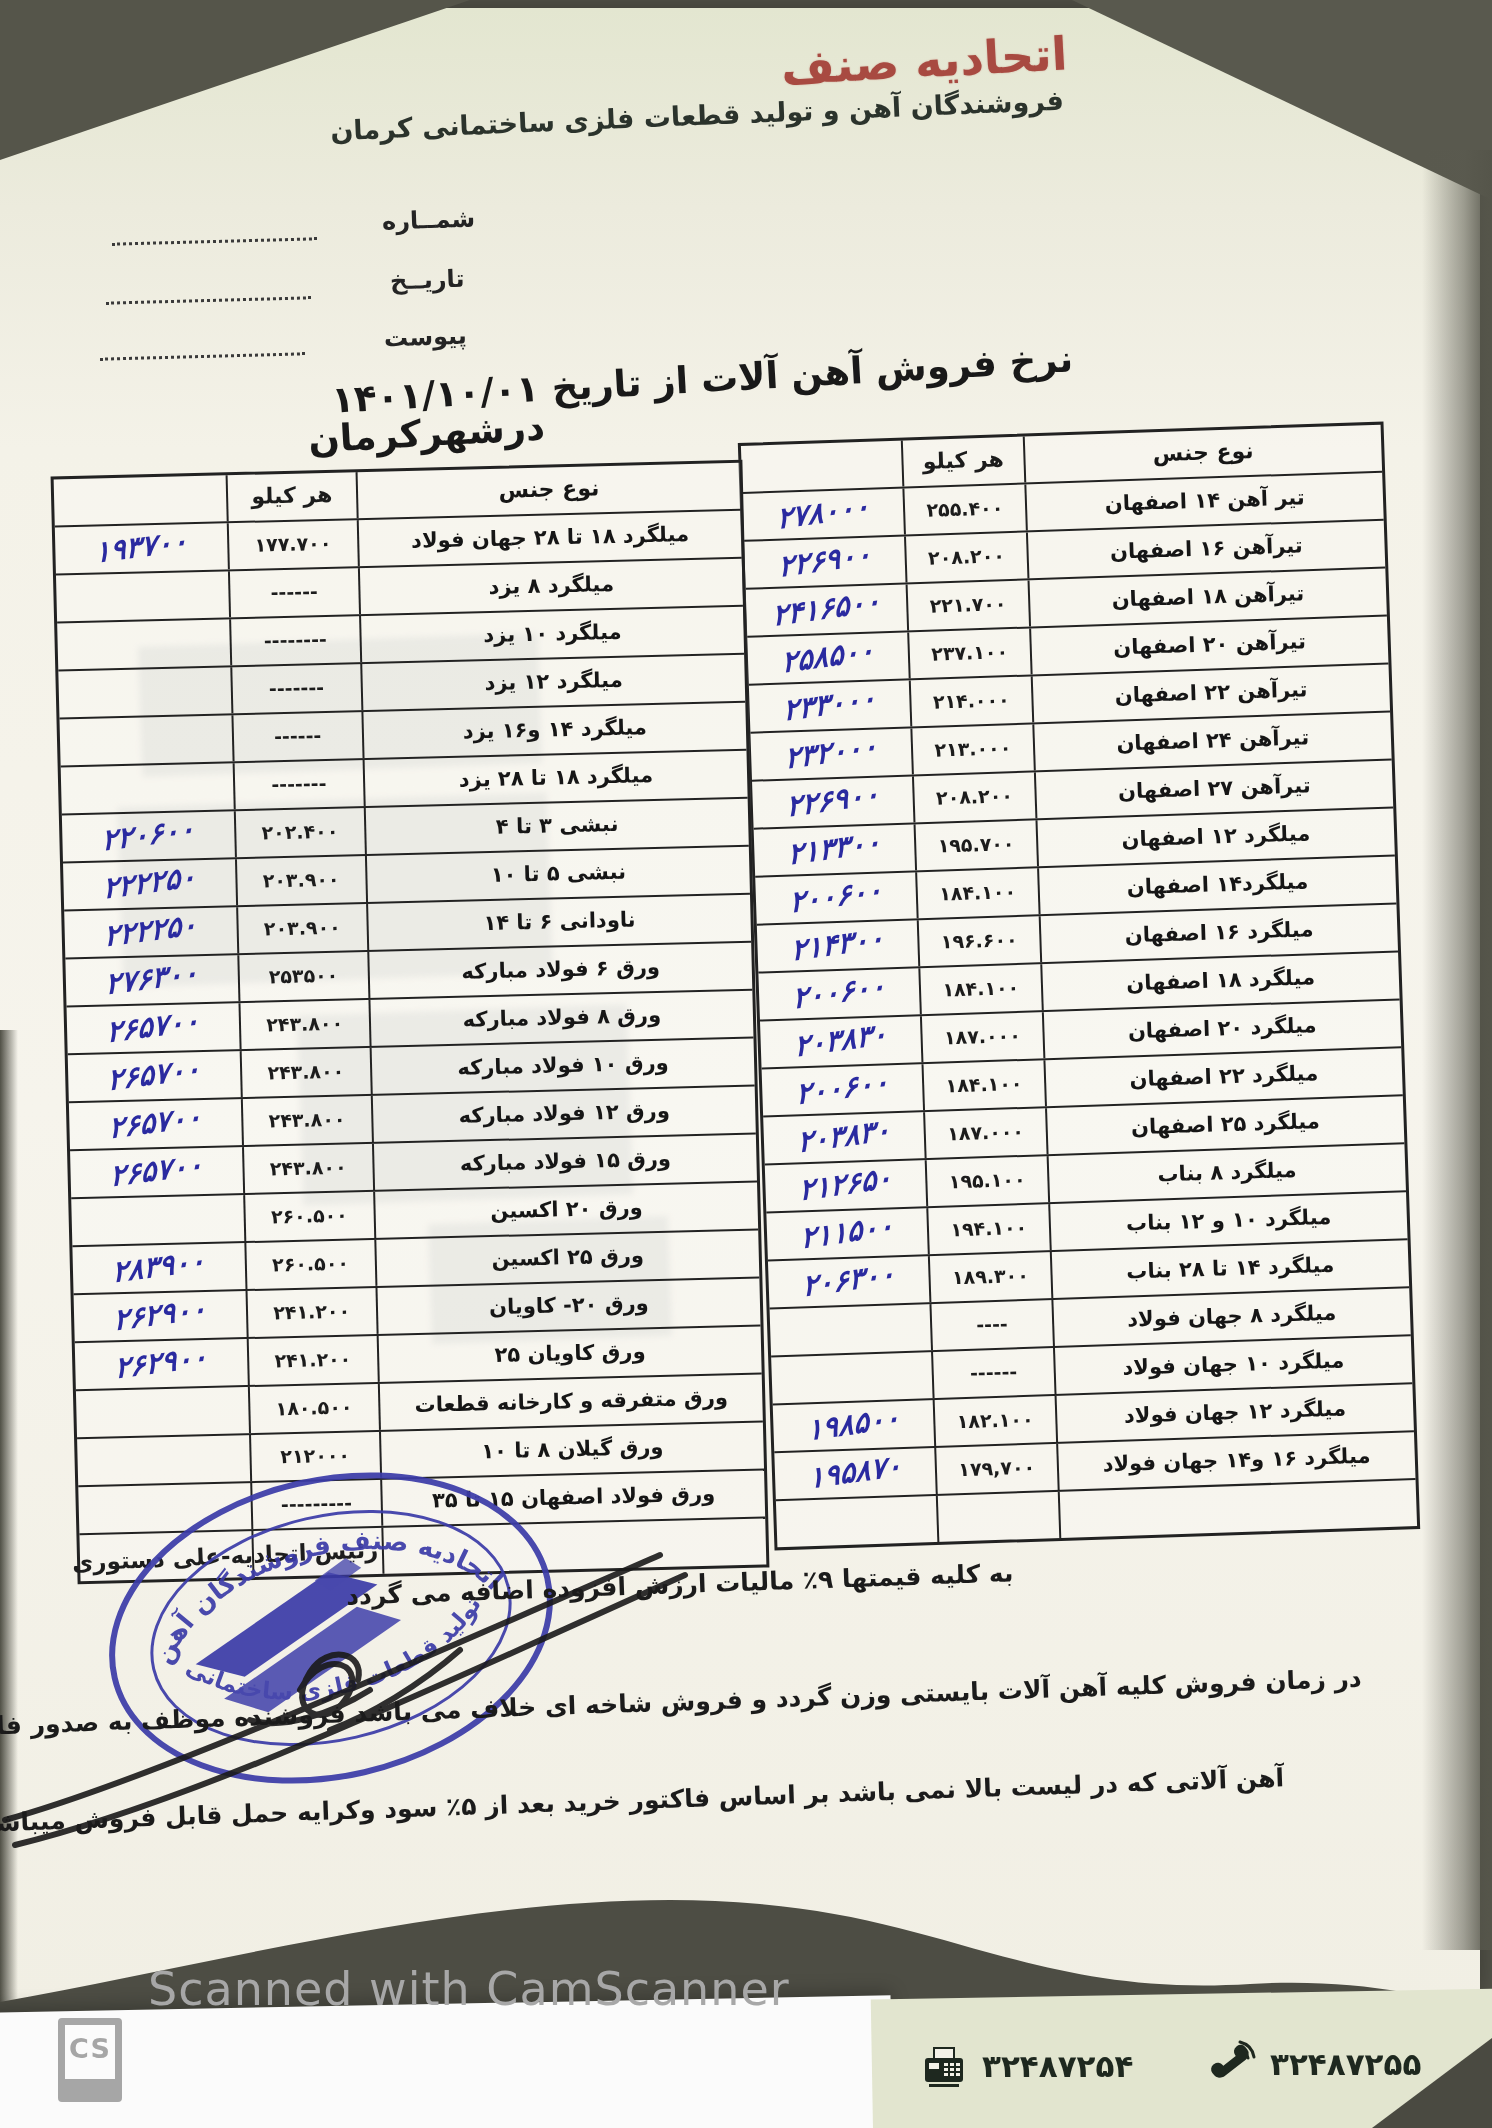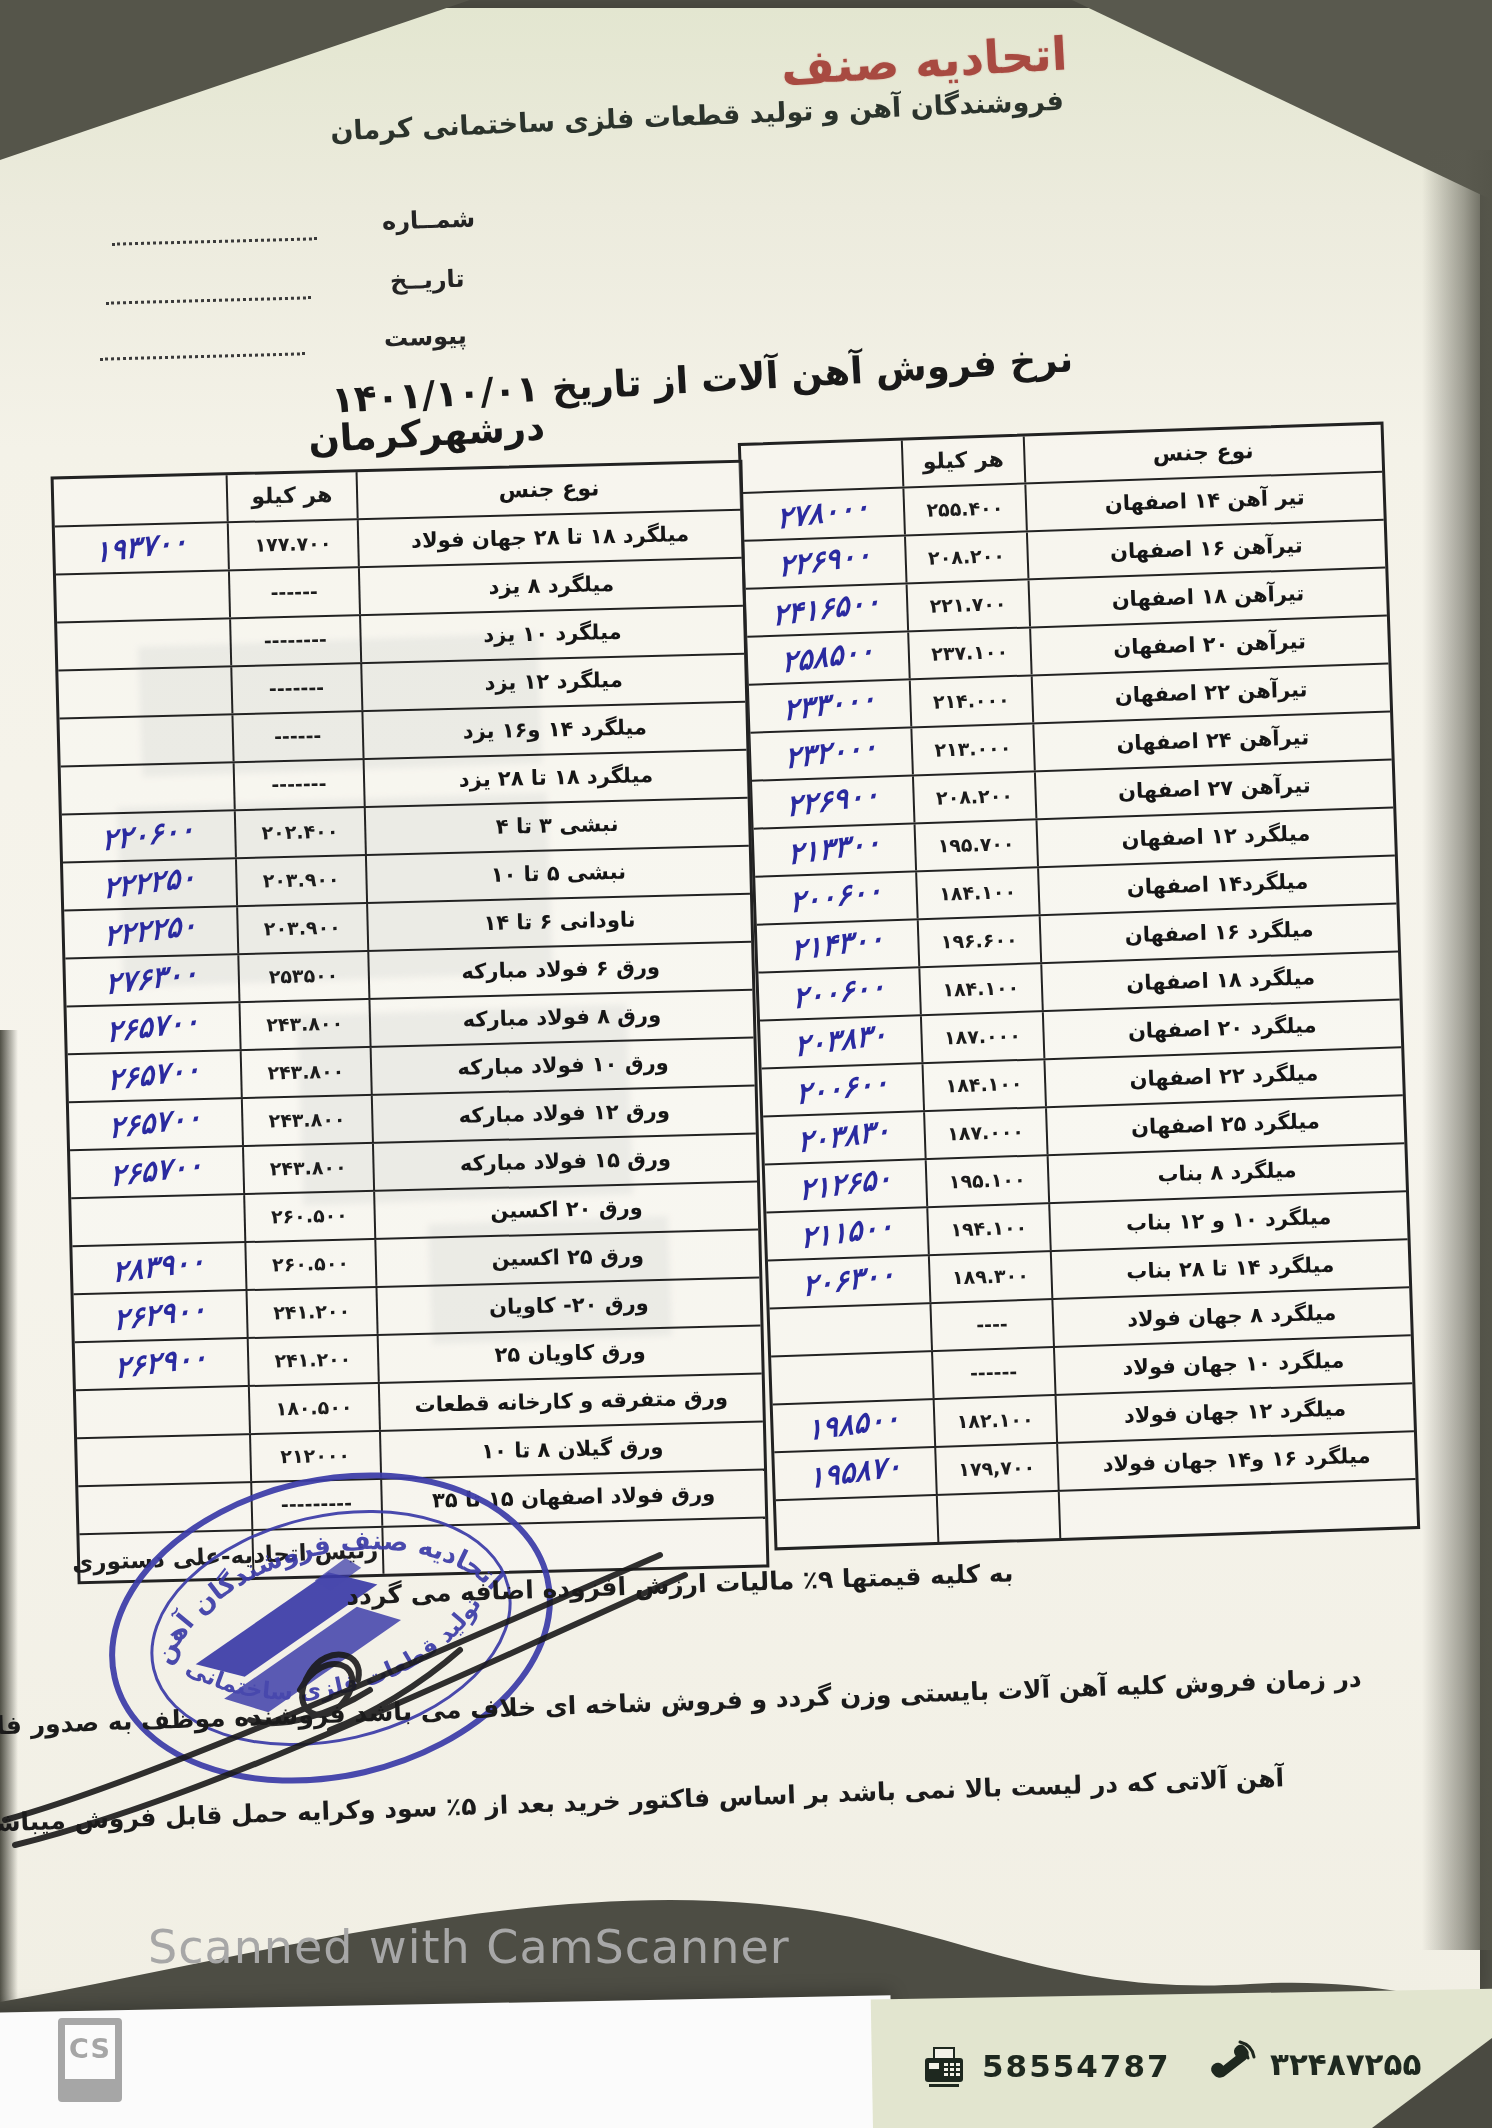--- a/index.html
+++ b/index.html
@@ -78,21 +78,21 @@
     background:#fbfbfb; transform:rotate(-1.1deg); box-shadow:0 -4px 18px rgba(0,0,0,.25);}
   .greencorner{position:absolute; left:872px; top:1994px; width:640px; height:150px;
     background:#e2e5cf; transform:rotate(-1deg);}
   .corner-br{position:absolute; right:0; bottom:0; width:120px; height:90px;
     background:#4a4a41; clip-path:polygon(100% 0,100% 100%,0 100%);}
   .cs-logo{position:absolute; left:58px; top:2018px; width:64px; height:84px;
     border:7px solid #a6a6a6; border-radius:4px; box-sizing:border-box; background:#fbfbfb;}
   .cs-logo .cs-txt{display:block; text-align:center; font-size:27px; font-weight:bold;
     color:#a6a6a6; margin-top:8px; letter-spacing:1px;}
   .cs-logo .cs-bar{position:absolute; left:0; bottom:0; width:100%; height:16px; background:#a6a6a6;}
-  .scan-text{position:absolute; left:148px; top:1920px; font-size:46px; color:#a7a7a7;
+  .scan-text{position:absolute; left:148px; top:1962px; font-size:46px; color:#a7a7a7;
     letter-spacing:1px;}
   .contact{position:absolute; display:flex; align-items:center; gap:14px;}
   .ct-fax{left:920px; top:2042px;}
   .ct-phone{left:1208px; top:2040px;}
   .contact .num{font-size:31px; font-weight:bold; color:#1e281f; letter-spacing:2px;}
   .icon-svg{width:48px; height:48px;}
 </style>
 </head>
 <body>
 
@@ -466,21 +466,21 @@
           <rect x="36" y="21" width="4" height="3"></rect>
         <rect x="24" y="26" width="4" height="3"></rect>
           <rect x="30" y="26" width="4" height="3"></rect>
           <rect x="36" y="26" width="4" height="3"></rect>
         <rect x="24" y="31" width="4" height="3"></rect>
           <rect x="30" y="31" width="4" height="3"></rect>
           <rect x="36" y="31" width="4" height="3"></rect>
       </g>
       <rect x="9" y="42" width="30" height="3" fill="#1e281f"></rect>
     </svg>
-    <span class="num">58554787</span>
+    <span class="num">۳۲۴۸۷۲۵۴</span>
   </div>
 
   <div class="contact ct-phone">
     <svg class="icon-svg" viewBox="0 0 48 48">
       <g transform="rotate(-38 24 24)" fill="#1e281f">
         <rect x="6" y="20" width="36" height="9" rx="4.5"></rect>
         <rect x="3" y="13" width="13" height="15" rx="6"></rect>
         <rect x="32" y="13" width="13" height="15" rx="6"></rect>
       </g>
       <path d="M30 8 q 8 2 10 10" fill="none" stroke="#1e281f" stroke-width="3" stroke-linecap="round"></path>

